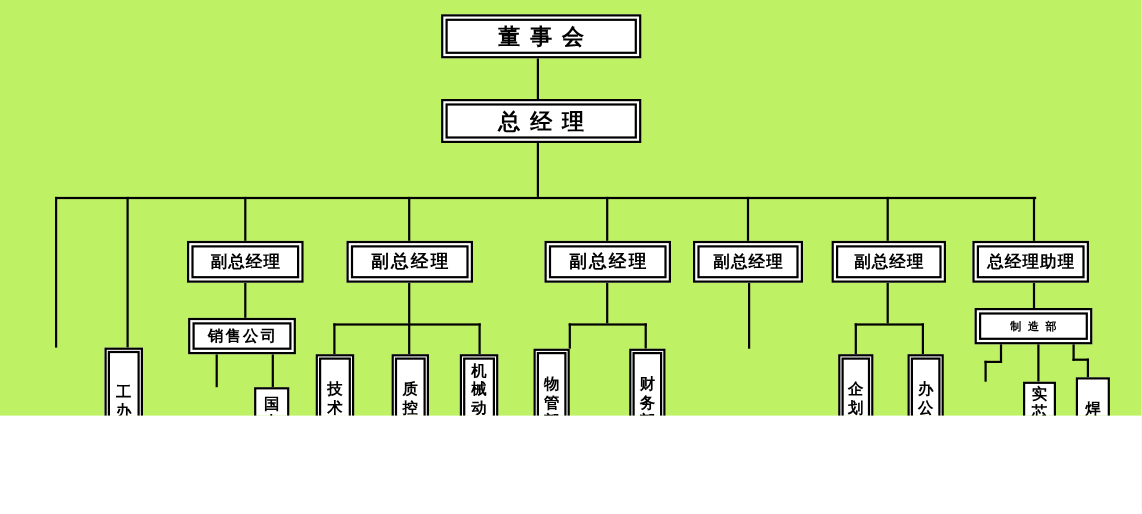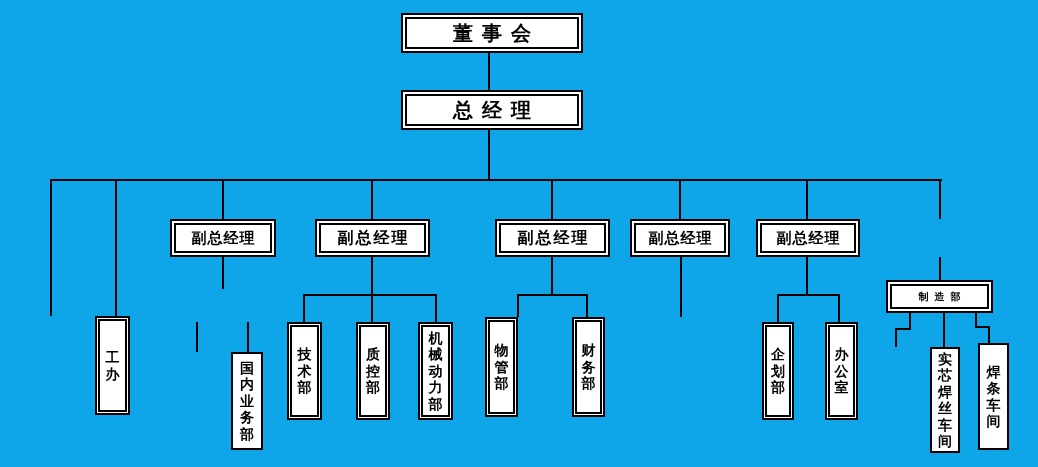--- a/index.html
+++ b/index.html
@@ -1,17 +1,17 @@
 <!DOCTYPE html>
 <html><head>
 <meta charset="utf-8">
 <style>
   html,body{margin:0;padding:0;background:#ffffff;}
   #canvas{
-    position:relative;width:1038px;height:467px;background:#0ea5e9;
+    position:relative;width:1038px;height:378px;background:#bef264;
     font-family:"DejaVu Sans","Liberation Sans",sans-serif;
     overflow:hidden;
   }
   .ln{position:absolute;background:#000000;}
   
   .dbox{position:absolute;border:2px solid #000;padding:2px;box-sizing:border-box;background:#fff;}
   .dbox>.inner{border:2px solid #000;width:100%;height:100%;box-sizing:border-box;
     display:flex;align-items:center;justify-content:center;background:#fff;}
   .dbox.vpad{padding:1px;}
   
@@ -105,21 +105,31 @@
   <div class="dbox" style="left:630px;top:219px;width:100px;height:38px">
     <div class="inner">
         <span class="t t15">副总经理</span>
       </div>
   </div>
   <div class="dbox" style="left:756px;top:219px;width:104px;height:38px">
     <div class="inner">
         <span class="t t15">副总经理</span>
       </div>
   </div>
+  <div class="dbox" style="left:884px;top:219px;width:106px;height:38px">
+    <div class="inner">
+        <span class="t t15">总经理助理</span>
+      </div>
+  </div>
 
+  <div class="dbox" style="left:171px;top:289px;width:98px;height:33px">
+    <div class="inner">
+        <span class="t t14">销售公司</span>
+      </div>
+  </div>
   <div class="dbox" style="left:886px;top:280px;width:107px;height:33px">
     <div class="inner">
         <span class="t t14w">制造部</span>
       </div>
   </div>
 
   <div class="dbox vpad" style="left:95px;top:316px;width:35px;height:99px">
     <div class="inner">
         <span class="vt">工办</span>
       </div>

